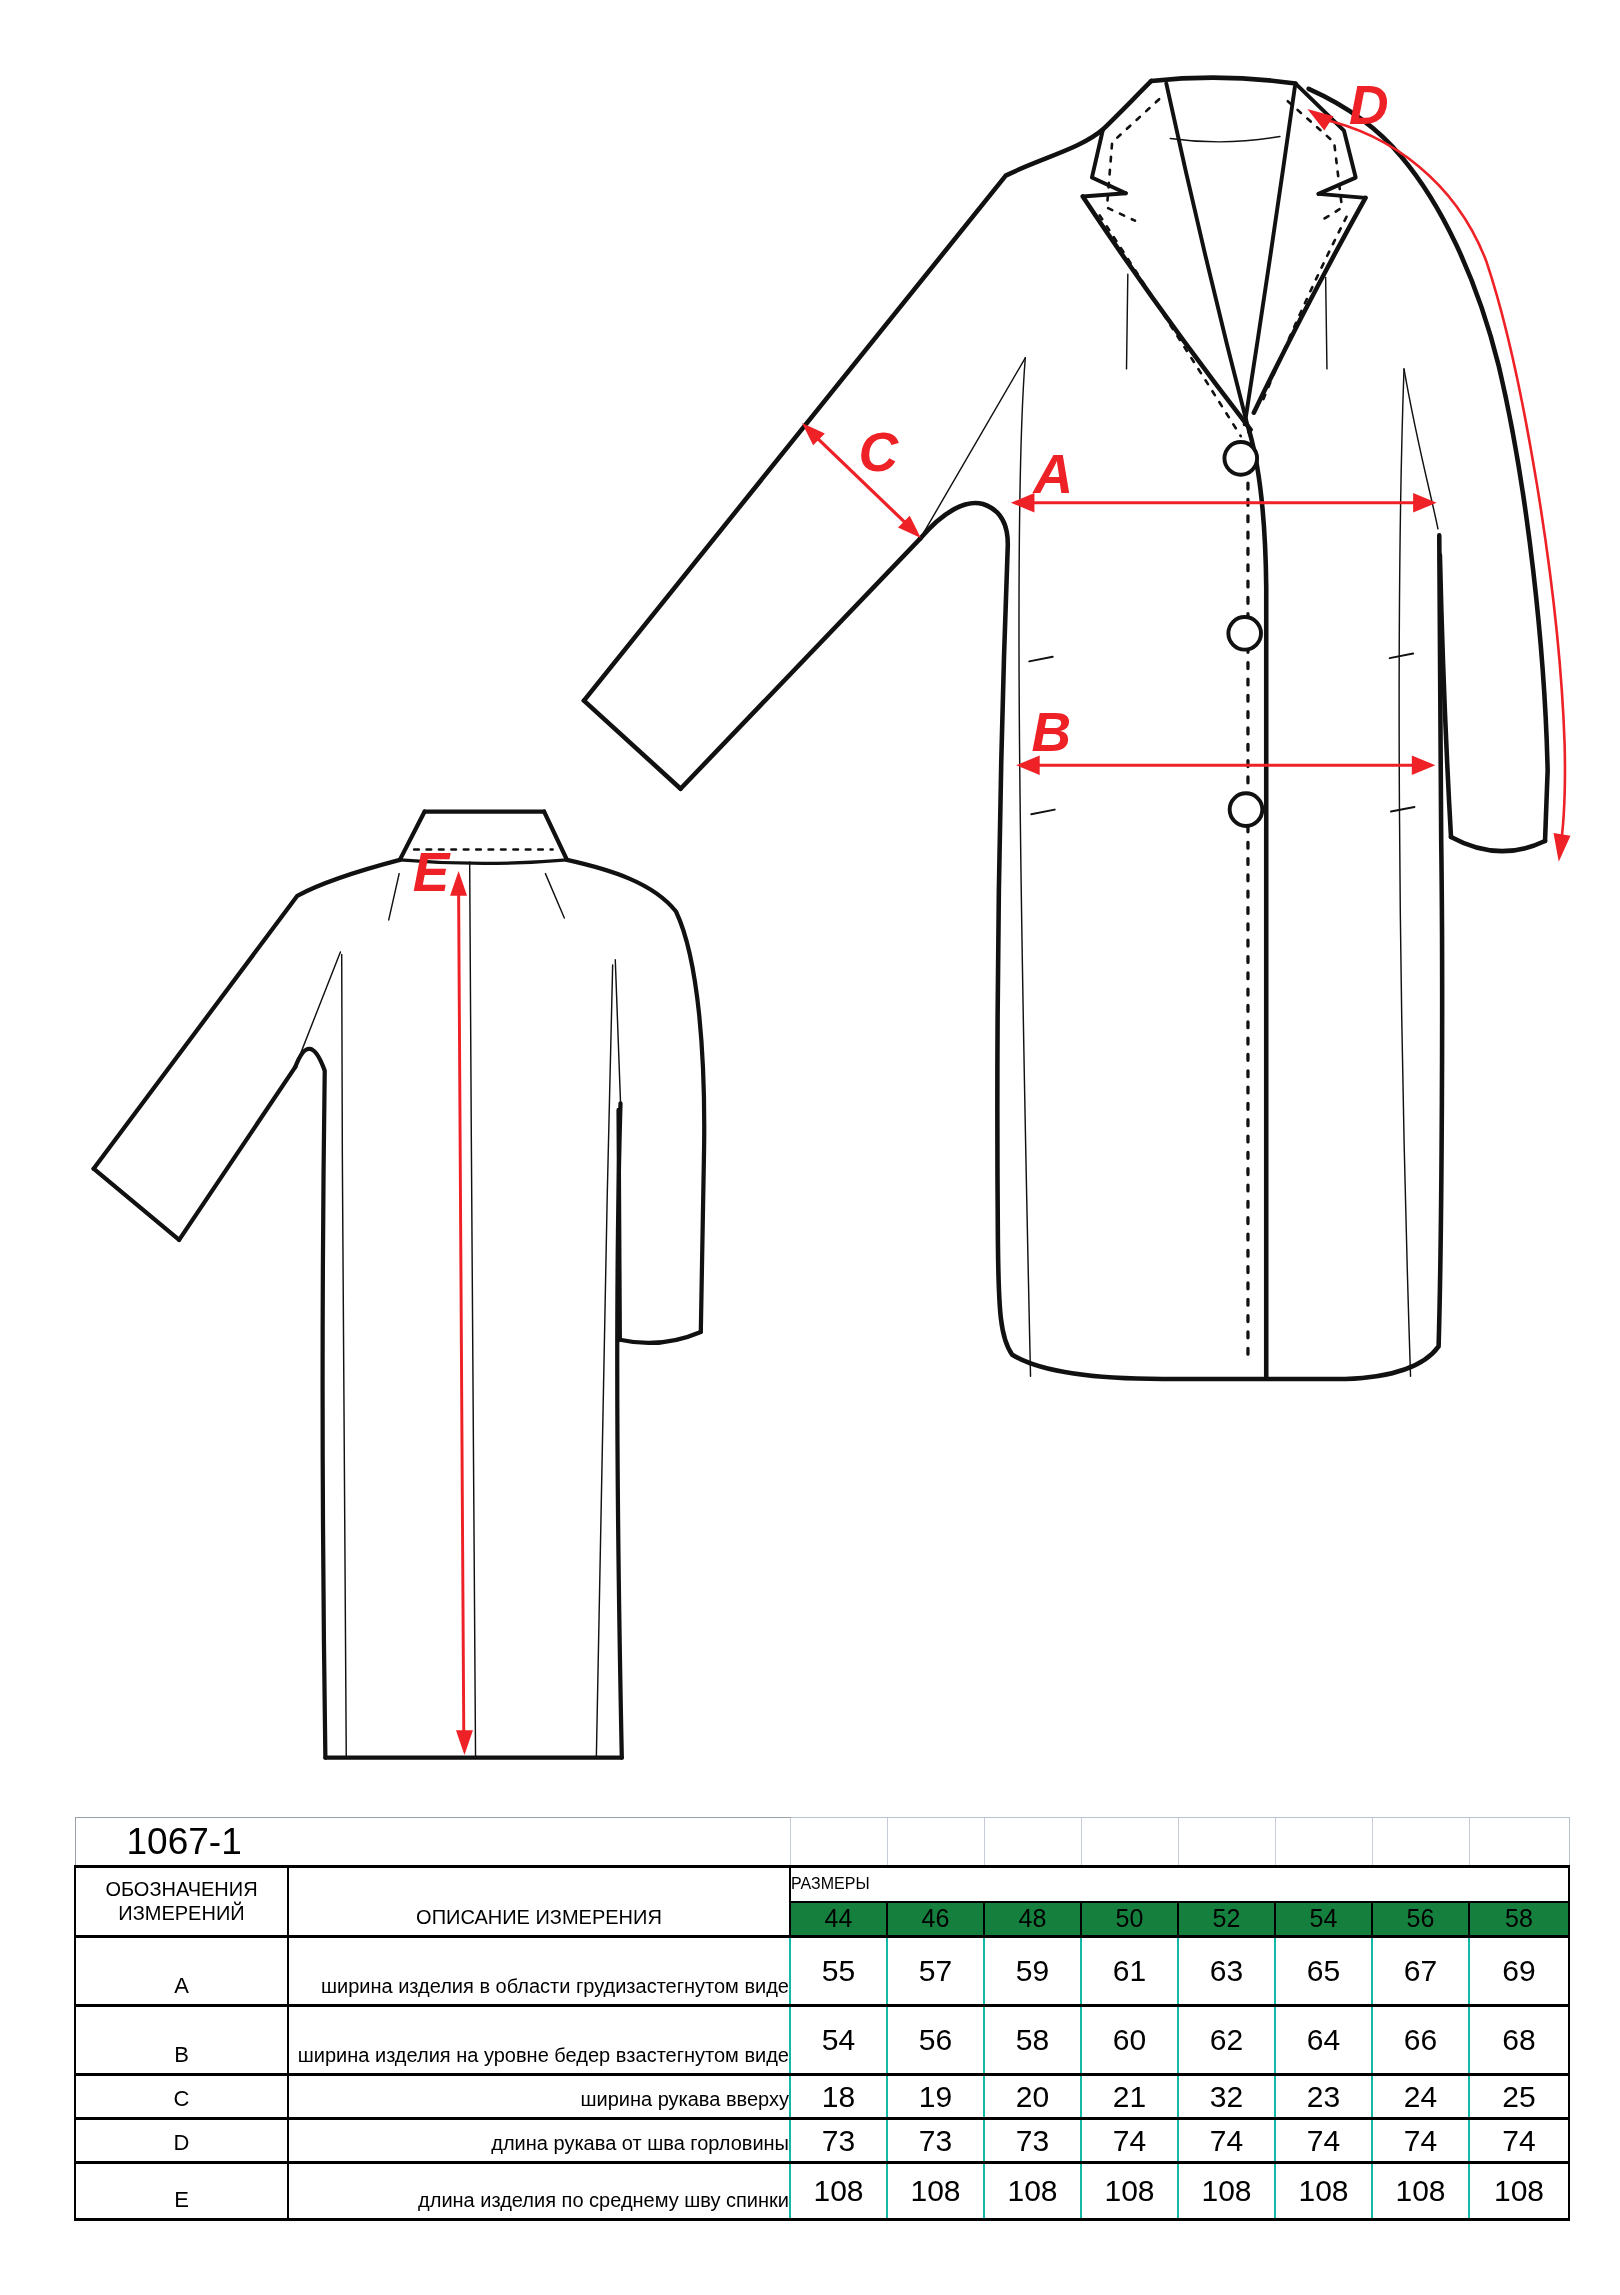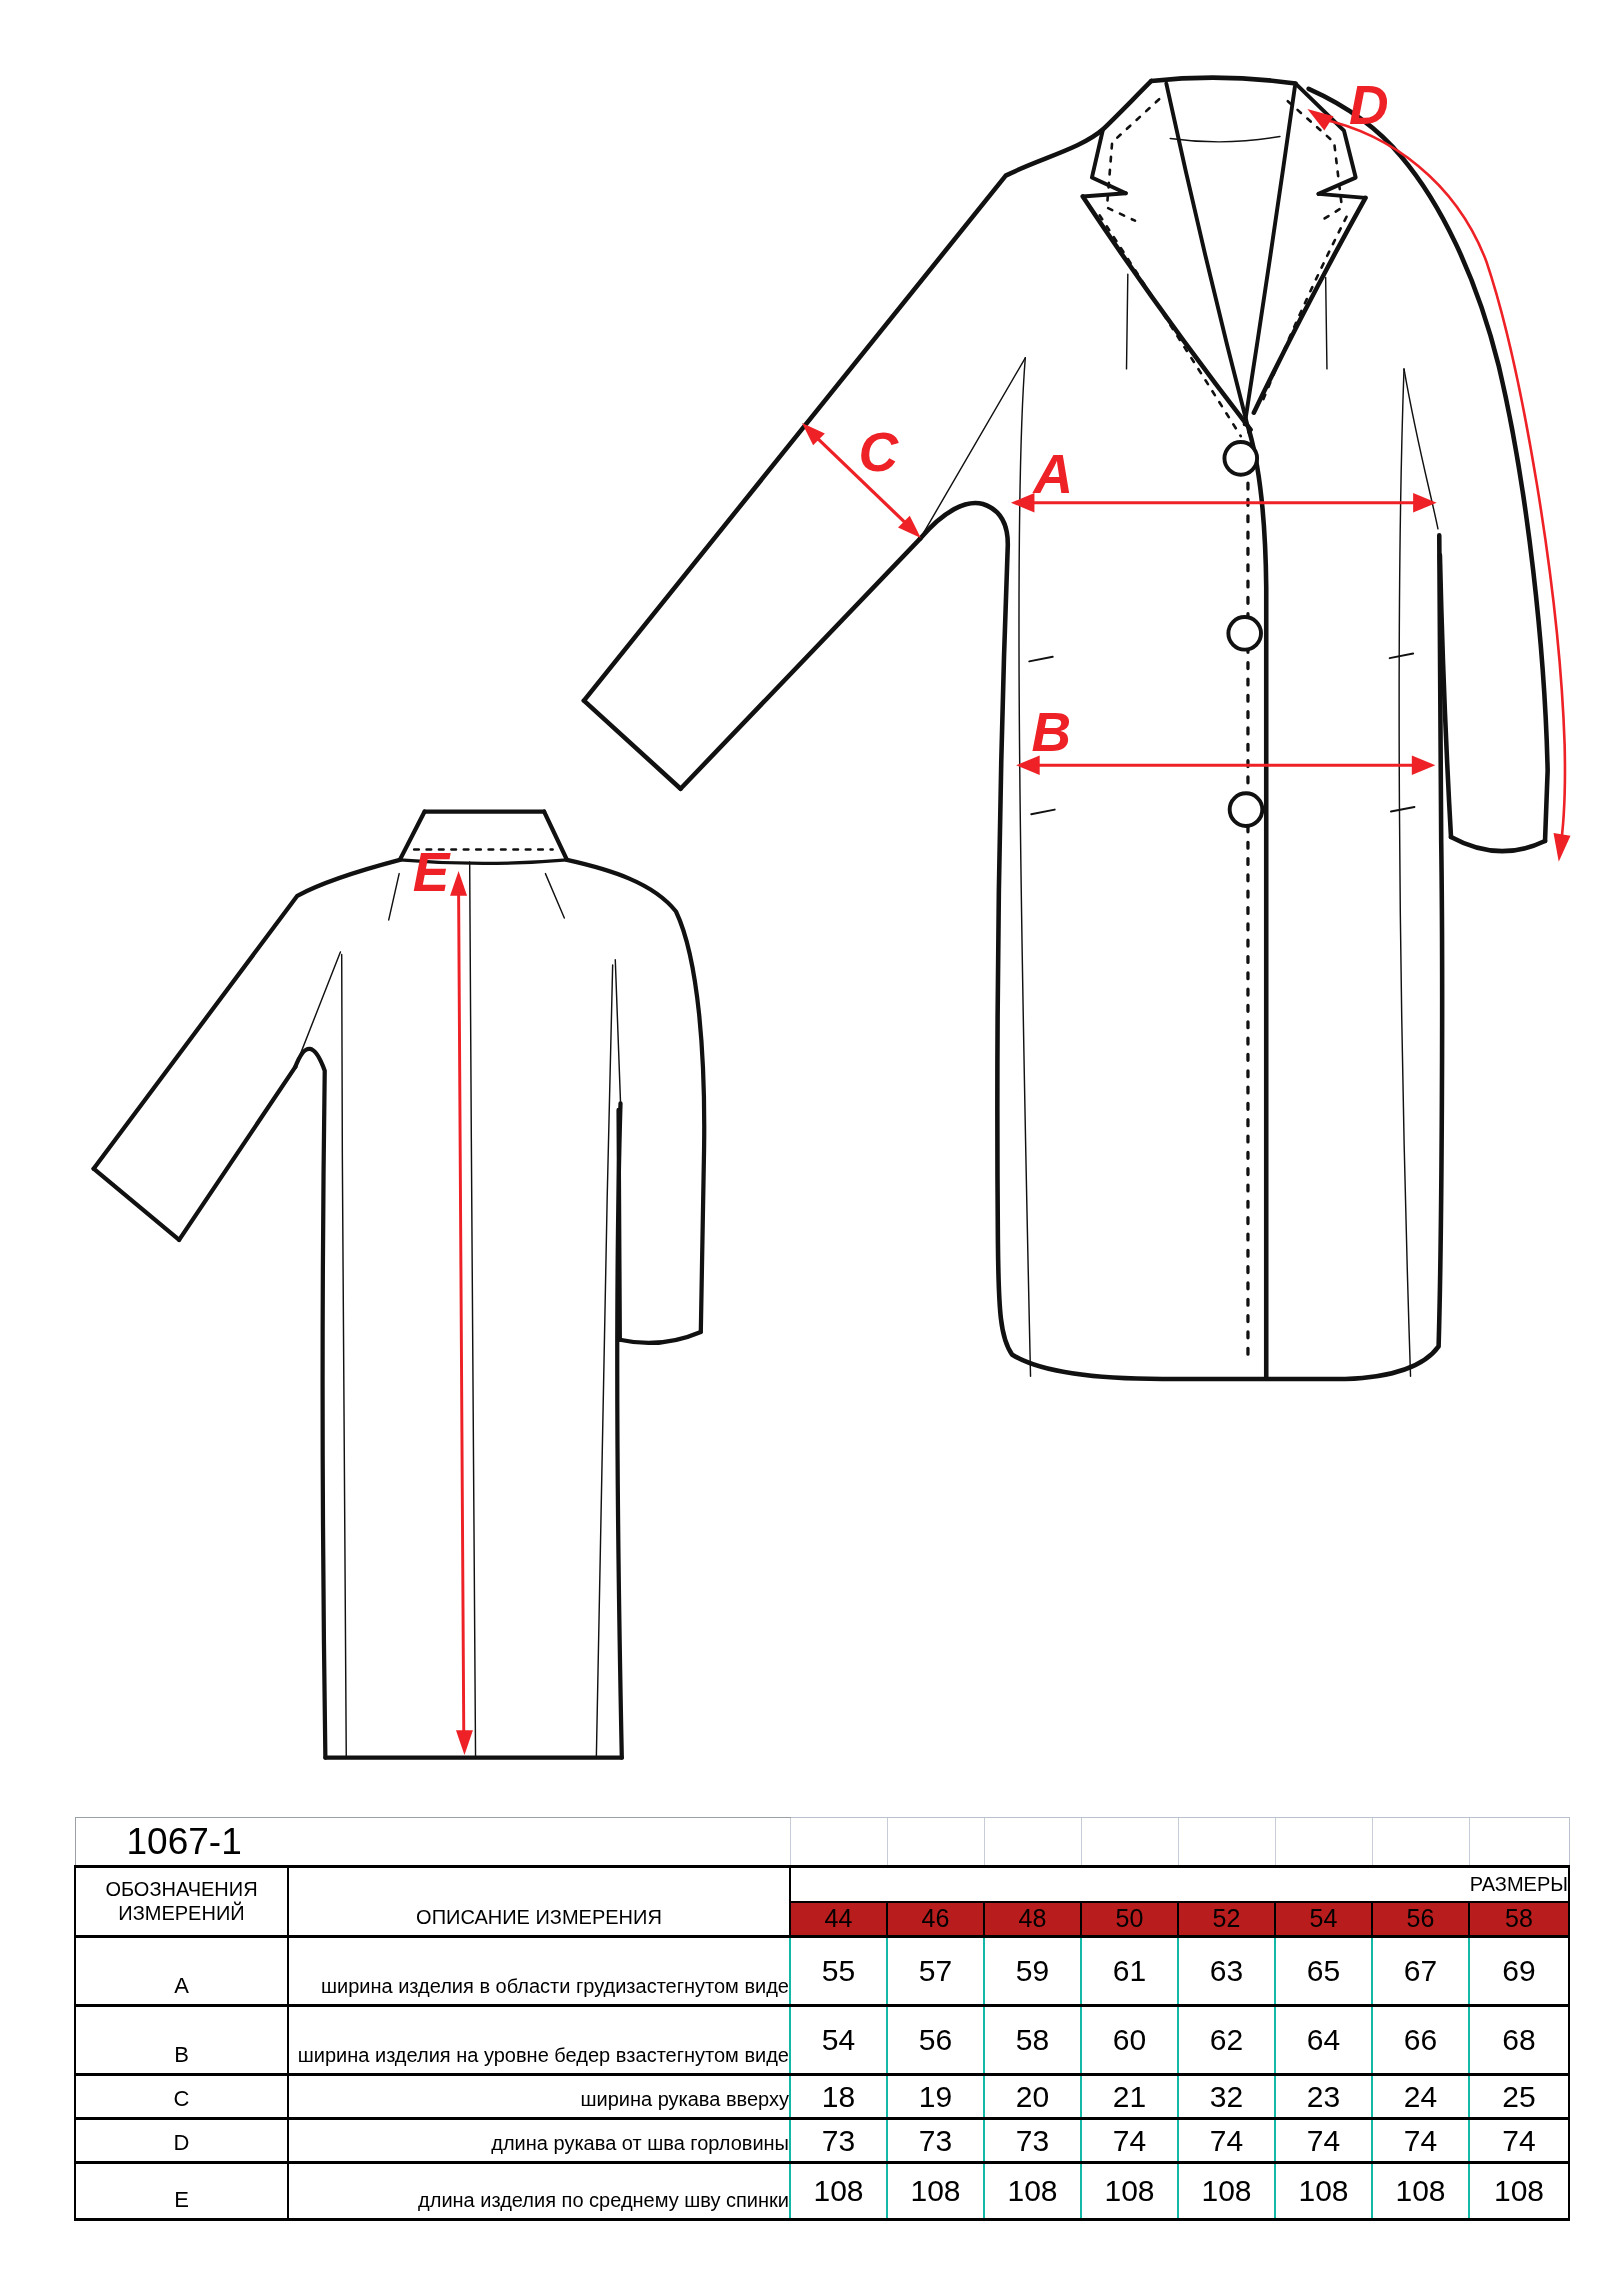--- a/index.html
+++ b/index.html
@@ -12,22 +12,22 @@
   td{box-sizing:border-box;margin:0;padding:0;color:#000;}
   .c-model{border-top:1.3px solid #9aa0a8;border-left:1.3px solid #9aa0a8;
            font-size:37px;font-weight:normal;text-align:left;padding-left:51px;vertical-align:middle;}
   .c-top{border-top:1.3px solid #b9c2ce;border-left:1.3px solid #c6cdd8;}
   .c-top:last-child{border-right:1.3px solid #b9c2ce;}
   .thick td{border-top:3.9px solid #000;}
   .c-desig{border-left:2px solid #000;}
   .c-desig .two{display:flex;flex-direction:column;justify-content:space-evenly;align-items:center;height:48px;font-size:20px;}
   .c-deschdr{border-left:2px solid #000;font-size:20px;text-align:center;vertical-align:bottom;padding-bottom:6.5px;}
   .c-razmery{border-left:2px solid #000;border-right:2px solid #000;border-bottom:2.6px solid #000;
-             font-size:20px;text-align:right;vertical-align:middle;}
-  .c-size{border-left:2px solid #000;background:#b91c1c;font-size:25px;text-align:center;vertical-align:middle;}
+             font-size:16px;text-align:left;vertical-align:middle;}
+  .c-size{border-left:2px solid #000;background:#15803d;font-size:25px;text-align:center;vertical-align:middle;}
   .c-size:last-child{border-right:2px solid #000;}
   .c-letter{border-left:2px solid #000;font-size:22px;text-align:center;vertical-align:bottom;padding-bottom:5.2px;}
   .c-desc{border-left:2px solid #000;font-size:20px;vertical-align:bottom;}
   .c-desc .lines{display:flex;flex-direction:row;justify-content:flex-end;padding:0 0 3.9px 7.8px;line-height:28px;}
   .c-val{border-left:2px solid #14b8a6;font-size:30px;text-align:center;vertical-align:middle;}
   .c-val:last-child{border-right:2px solid #000;border-radius:28px;}
   .last td{border-bottom:3.9px solid #000;}
   tr.h75{height:49px;} tr.h54{height:35px;} tr.h106{height:69px;} tr.h67{height:44px;} tr.h88{height:57px;}
   
   text.meas{font-family:"Liberation Sans",sans-serif;font-weight:bold;font-style:italic;font-size:84px;fill:#ee2126;}

